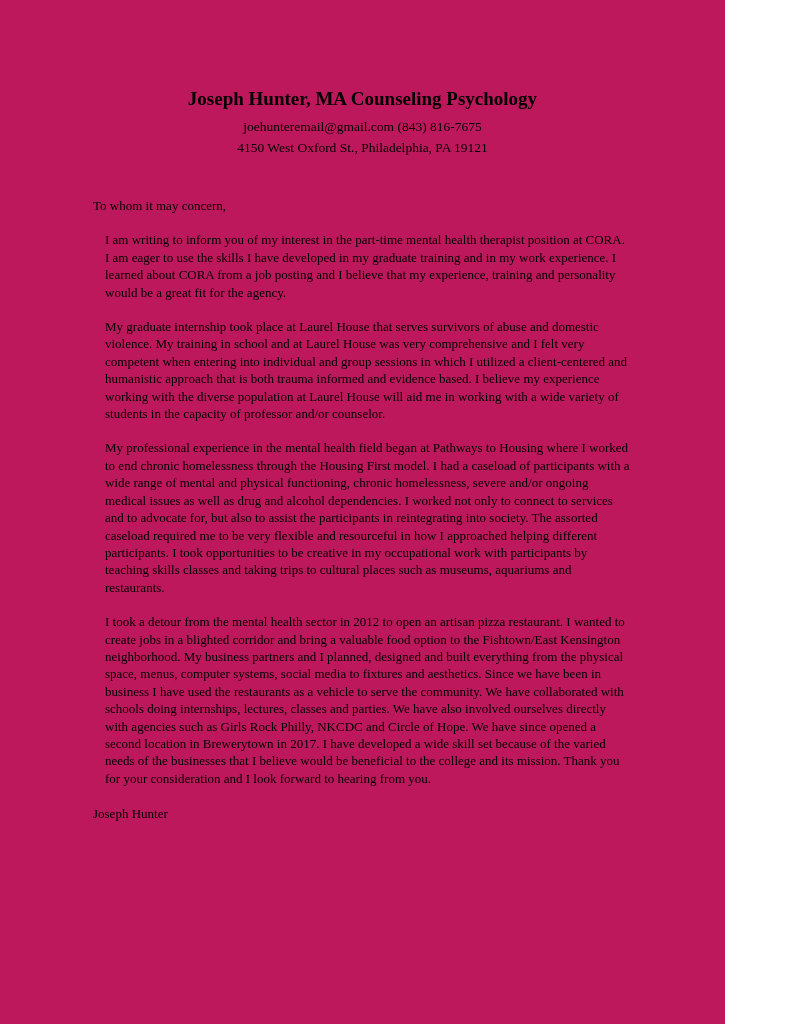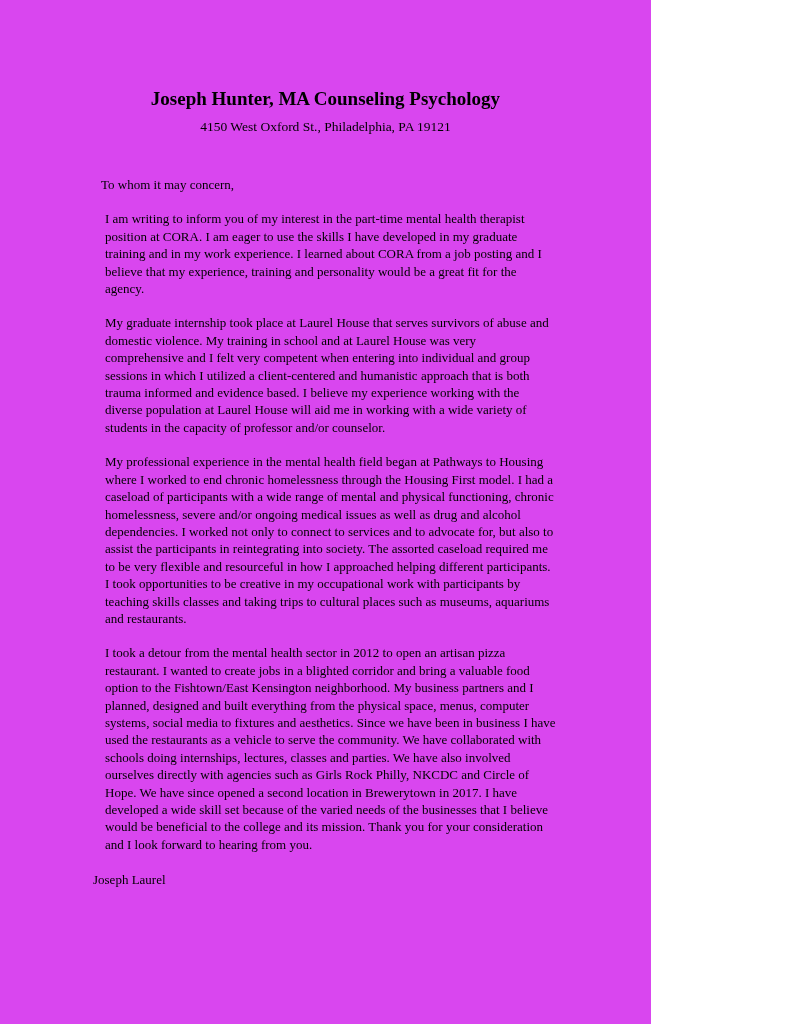--- a/index.html
+++ b/index.html
@@ -2,24 +2,24 @@
 <html><head>
 <meta charset="utf-8">
 <style>
   html, body {
     margin: 0;
     padding: 0;
     background: #ffffff;
   }
   .page {
     position: relative;
-    width: 651px;
+    width: 725px;
     height: 1024px;
     box-sizing: border-box;
-    background: #d946ef;
+    background: #be185d;
     color: #000000;
     padding: 88px 93px 0 93px;
     font-family: "Liberation Serif", "DejaVu Serif", serif;
     font-size: 13px;
     line-height: 17.4px;
     overflow: hidden;
   }
   .letter-header {
     text-align: center;
   }
@@ -28,49 +28,50 @@
     font-weight: bold;
     line-height: 22px;
     margin: 0 0 6px 0;
   }
   .letter-contact-line {
     font-size: 13.5px;
     line-height: 21px;
     font-weight: normal;
   }
   .salutation {
-    margin: 39px 0 17px 8px;
+    margin: 39px 0 17px 0;
   }
   .body-paragraph {
     margin: 0 0 17px 12px;
     text-align: left;
   }
   .closing {
     margin: 36px 0 0 0;
   }
   .signature {
     margin: 18px 0 0 0;
   }
 </style>
 </head>
 <body>
 
 <div class="page">
 
   <div class="letter-header">
     <div class="letter-name">Joseph Hunter, MA Counseling Psychology</div>
+    <div class="letter-contact-line">joehunteremail@gmail.com (843) 816-7675</div>
     <div class="letter-contact-line">4150 West Oxford St., Philadelphia, PA 19121</div>
   </div>
 
   <p class="salutation">To whom it may concern,</p>
 
   <p class="body-paragraph">I am writing to inform you of my interest in the part-time mental health therapist position at CORA. I am eager to use the skills I have developed in my graduate training and in my work experience. I learned about CORA from a job posting and I believe that my experience, training and personality would be a great fit for the agency.</p>
 
   <p class="body-paragraph">My graduate internship took place at Laurel House that serves survivors of abuse and domestic violence. My training in school and at Laurel House was very comprehensive and I felt very competent when entering into individual and group sessions in which I utilized a client-centered and humanistic approach that is both trauma informed and evidence based. I believe my experience working with the diverse population at Laurel House will aid me in working with a wide variety of students in the capacity of professor and/or counselor.</p>
 
   <p class="body-paragraph">My professional experience in the mental health field began at Pathways to Housing where I worked to end chronic homelessness through the Housing First model. I had a caseload of participants with a wide range of mental and physical functioning, chronic homelessness, severe and/or ongoing medical issues as well as drug and alcohol dependencies. I worked not only to connect to services and to advocate for, but also to assist the participants in reintegrating into society. The assorted caseload required me to be very flexible and resourceful in how I approached helping different participants. I took opportunities to be creative in my occupational work with participants by teaching skills classes and taking trips to cultural places such as museums, aquariums and restaurants.</p>
 
   <p class="body-paragraph">I took a detour from the mental health sector in 2012 to open an artisan pizza restaurant. I wanted to create jobs in a blighted corridor and bring a valuable food option to the Fishtown/East Kensington neighborhood. My business partners and I planned, designed and built everything from the physical space, menus, computer systems, social media to fixtures and aesthetics. Since we have been in business I have used the restaurants as a vehicle to serve the community. We have collaborated with schools doing internships, lectures, classes and parties. We have also involved ourselves directly with agencies such as Girls Rock Philly, NKCDC and Circle of Hope. We have since opened a second location in Brewerytown in 2017. I have developed a wide skill set because of the varied needs of the businesses that I believe would be beneficial to the college and its mission. Thank you for your consideration and I look forward to hearing from you.</p>
 
 
-  <p class="signature">Joseph Laurel</p>
+  <p class="signature">Joseph Hunter</p>
 
 </div>
 
 </body></html>

